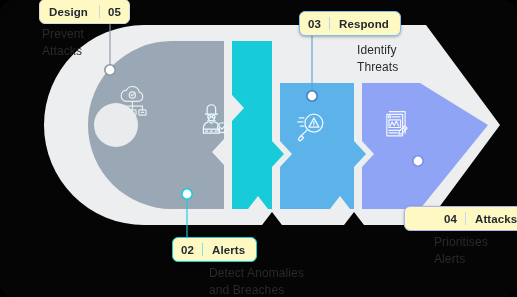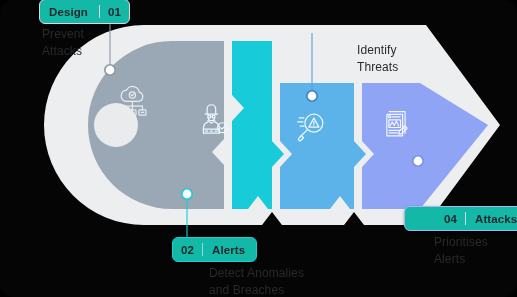--- a/index.html
+++ b/index.html
@@ -7,21 +7,21 @@
     width:517px;height:297px;position:relative;overflow:hidden;
     font-family:"Liberation Sans","DejaVu Sans",sans-serif;
     background:#050505;border-radius:14px;
   }
   #stage{position:absolute;inset:0;}
   svg.layer{position:absolute;left:0;top:0;width:517px;height:297px;overflow:visible;}
 
   
   .pill{
     position:absolute;display:flex;align-items:stretch;
-    background:#14b8a6;border-radius:6px;
+    background:#fef9c3;border-radius:6px;
     box-shadow:0 1px 3px rgba(0,0,0,.30);
     height:25px;box-sizing:border-box;
     border:1.2px solid #d8dde3;
   }
   .pill .num,.pill .txt{
     display:flex;align-items:center;justify-content:center;
     font-size:11.5px;color:#24292f;white-space:nowrap;
     letter-spacing:.1px;
   }
   .pill .num{font-weight:700;padding:0 8px;}
@@ -201,29 +201,34 @@
       <line x1="5.2" y1="21.4" x2="17.4" y2="21.4"></line>
       <line x1="5.2" y1="24" x2="14" y2="24"></line>
       <path d="M16.2,22.2 l5.6,-5.6 l2.6,2.6 l-5.6,5.6 l-3.2,0.6 Z"></path>
       <line x1="20.2" y1="18.6" x2="22.4" y2="20.8"></line>
     </g>
   </svg>
 
   <div class="pill rev c-grey" id="pill1" style="left:39px;top:-1px;">
     <span class="txt">Design</span>
     <span class="sep"></span>
-    <span class="num">01</span>
+    <span class="num">05</span>
   </div>
 
   <div class="pill c-teal" id="pill2" style="left:172px;top:237px;">
     <span class="num">02</span>
     <span class="sep"></span>
     <span class="txt">Alerts</span>
   </div>
 
+  <div class="pill c-blue" id="pill3" style="left:299px;top:11px;">
+    <span class="num">03</span>
+    <span class="sep"></span>
+    <span class="txt">Respond</span>
+  </div>
 
   <div class="pill c-peri" id="pill4" style="left:404px;top:206px;padding-left:31px;">
     <span class="num">04</span>
     <span class="sep"></span>
     <span class="txt">Attacks</span>
   </div>
 
   <div class="cap" style="left:42px;top:26px;width:120px;text-align:left;">Prevent
 Attacks</div>
 

